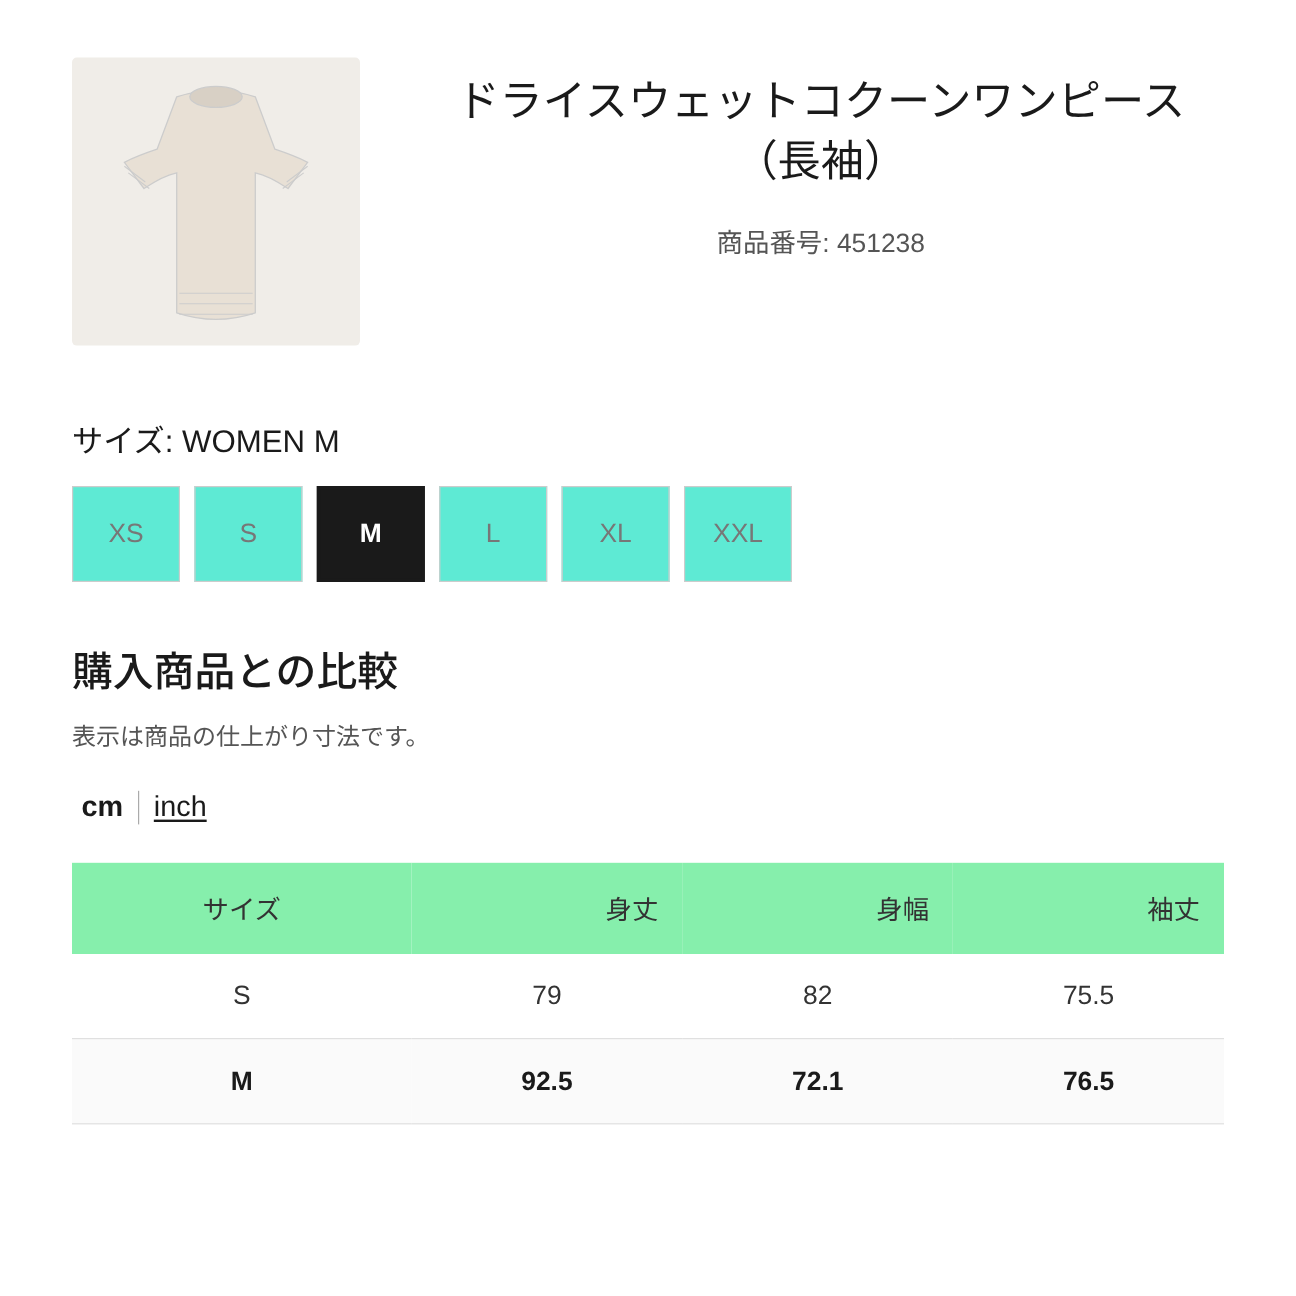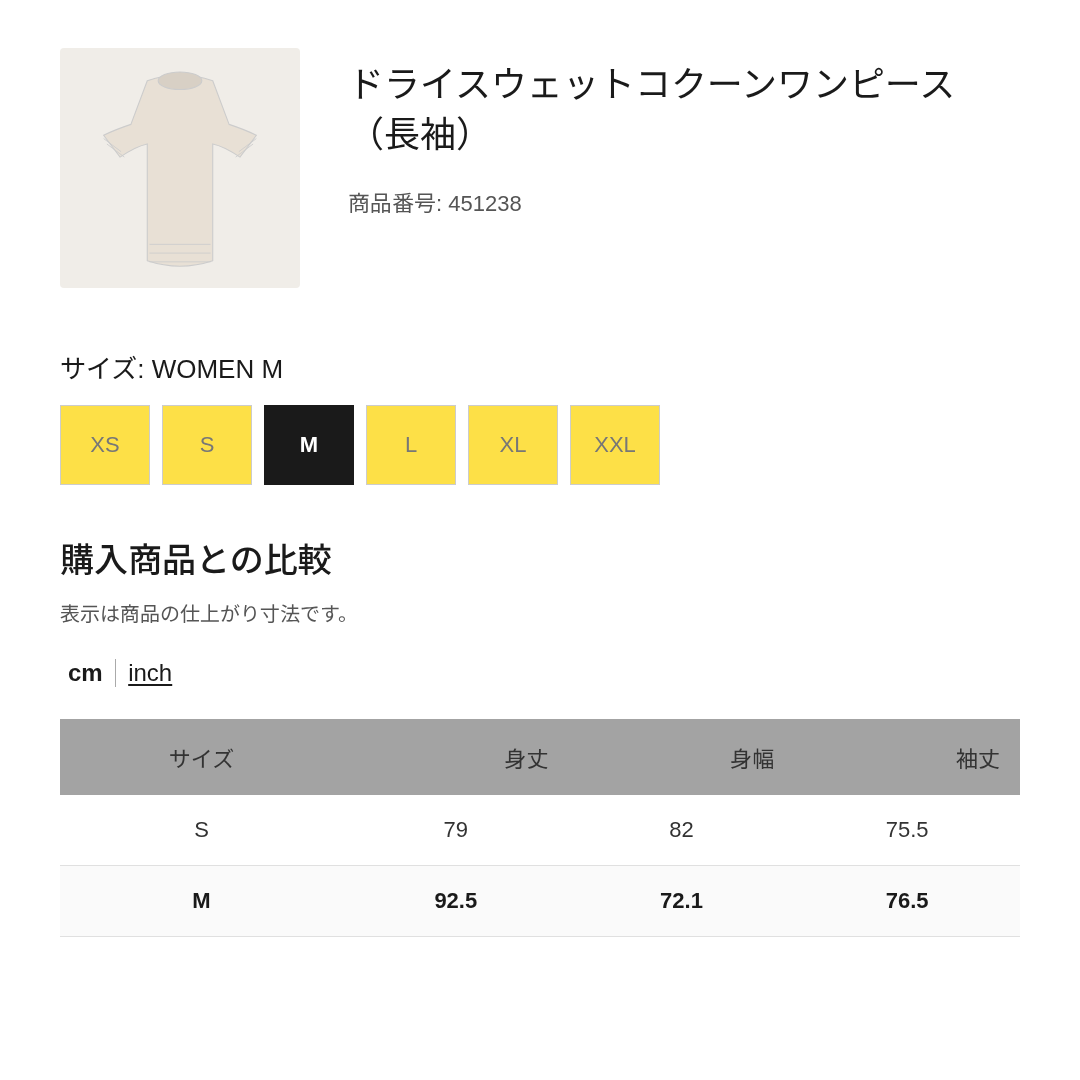--- a/index.html
+++ b/index.html
@@ -42,20 +42,21 @@
 
     
     .dress-svg {
       width: 100%;
       height: 100%;
     }
 
     .product-info {
       flex: 1;
       padding-top: 12px;
+      text-align: center;
     }
 
     .product-name {
       font-size: 36px;
       font-weight: 400;
       line-height: 1.4;
       margin-bottom: 24px;
       color: #1a1a1a;
     }
 
@@ -78,21 +79,21 @@
 
     .size-buttons {
       display: flex;
       gap: 12px;
     }
 
     .size-btn {
       width: 90px;
       height: 80px;
       border: 1.5px solid #ccc;
-      background: #fde047;
+      background: #5eead4;
       display: flex;
       align-items: center;
       justify-content: center;
       font-size: 22px;
       cursor: pointer;
       color: #777;
     }
 
     .size-btn.active {
       border: 3px solid #1a1a1a;
@@ -160,21 +161,21 @@
     }
 
     
     .size-table {
       width: 100%;
       border-collapse: collapse;
       font-size: 22px;
     }
 
     .size-table thead tr {
-      background: #a3a3a3;
+      background: #86efac;
     }
 
     .size-table thead th {
       padding: 22px 20px;
       font-weight: 400;
       color: #333;
       text-align: right;
     }
 
     .size-table thead th:first-child {

